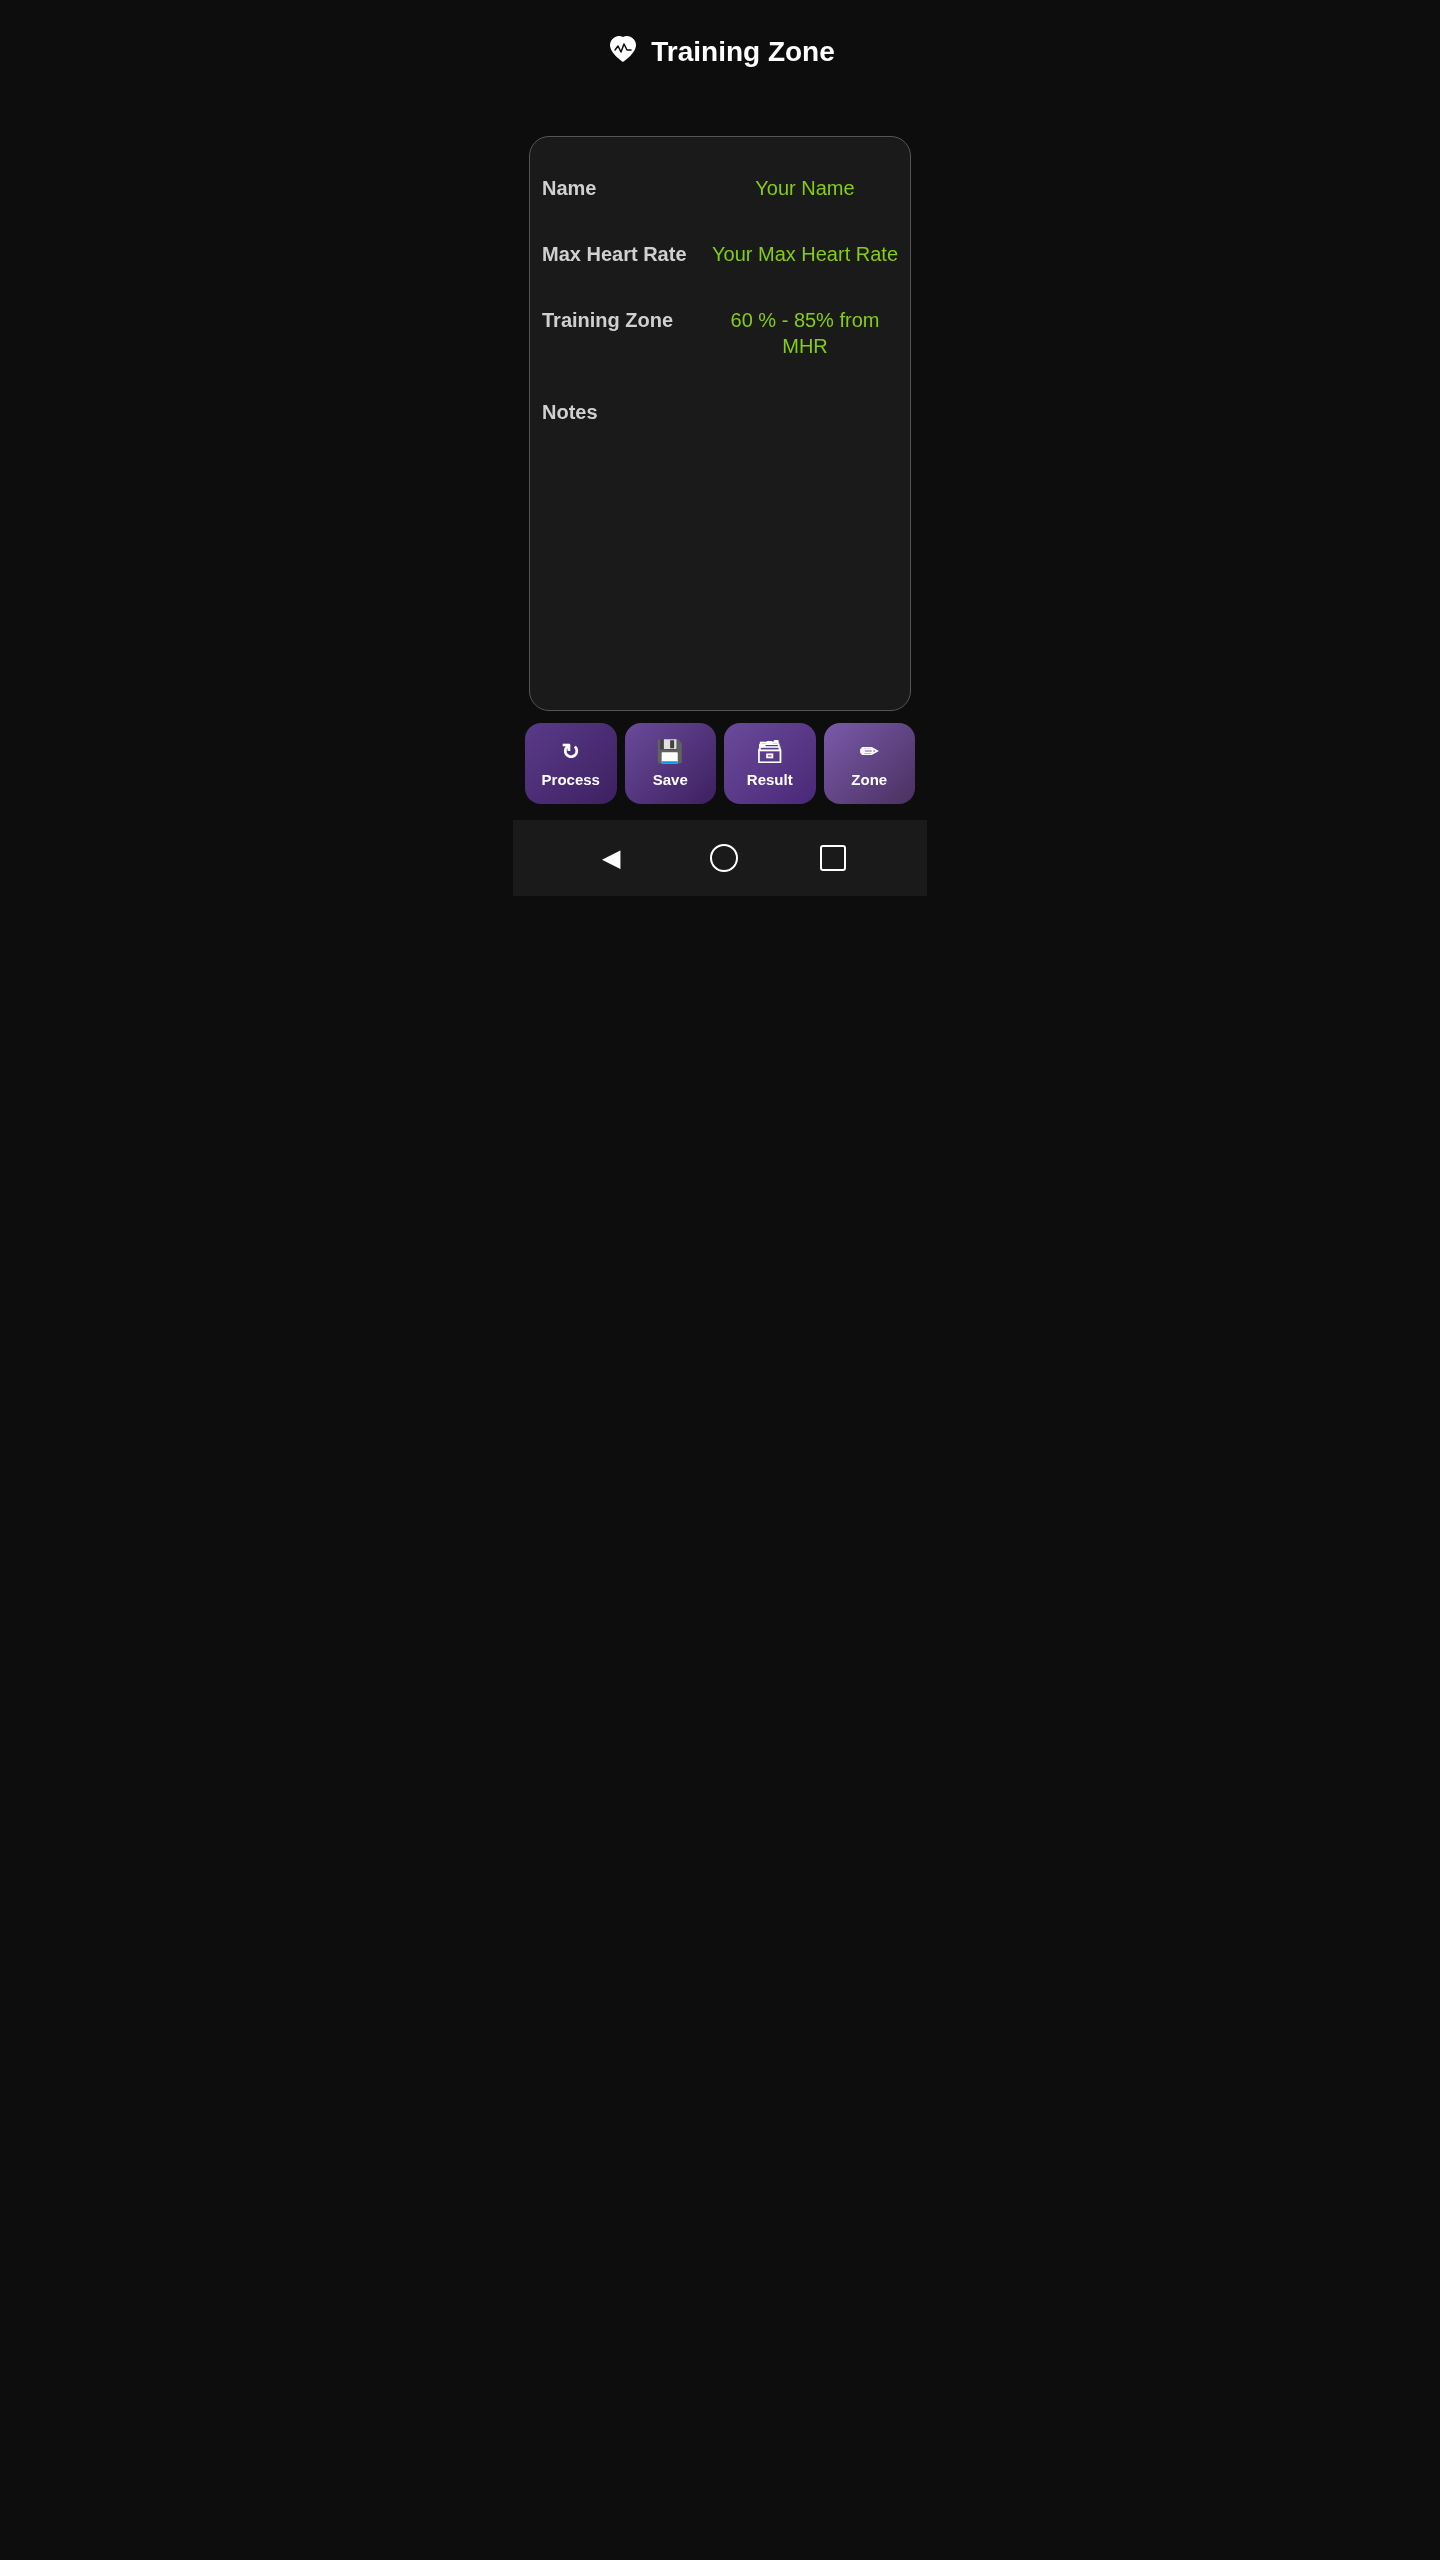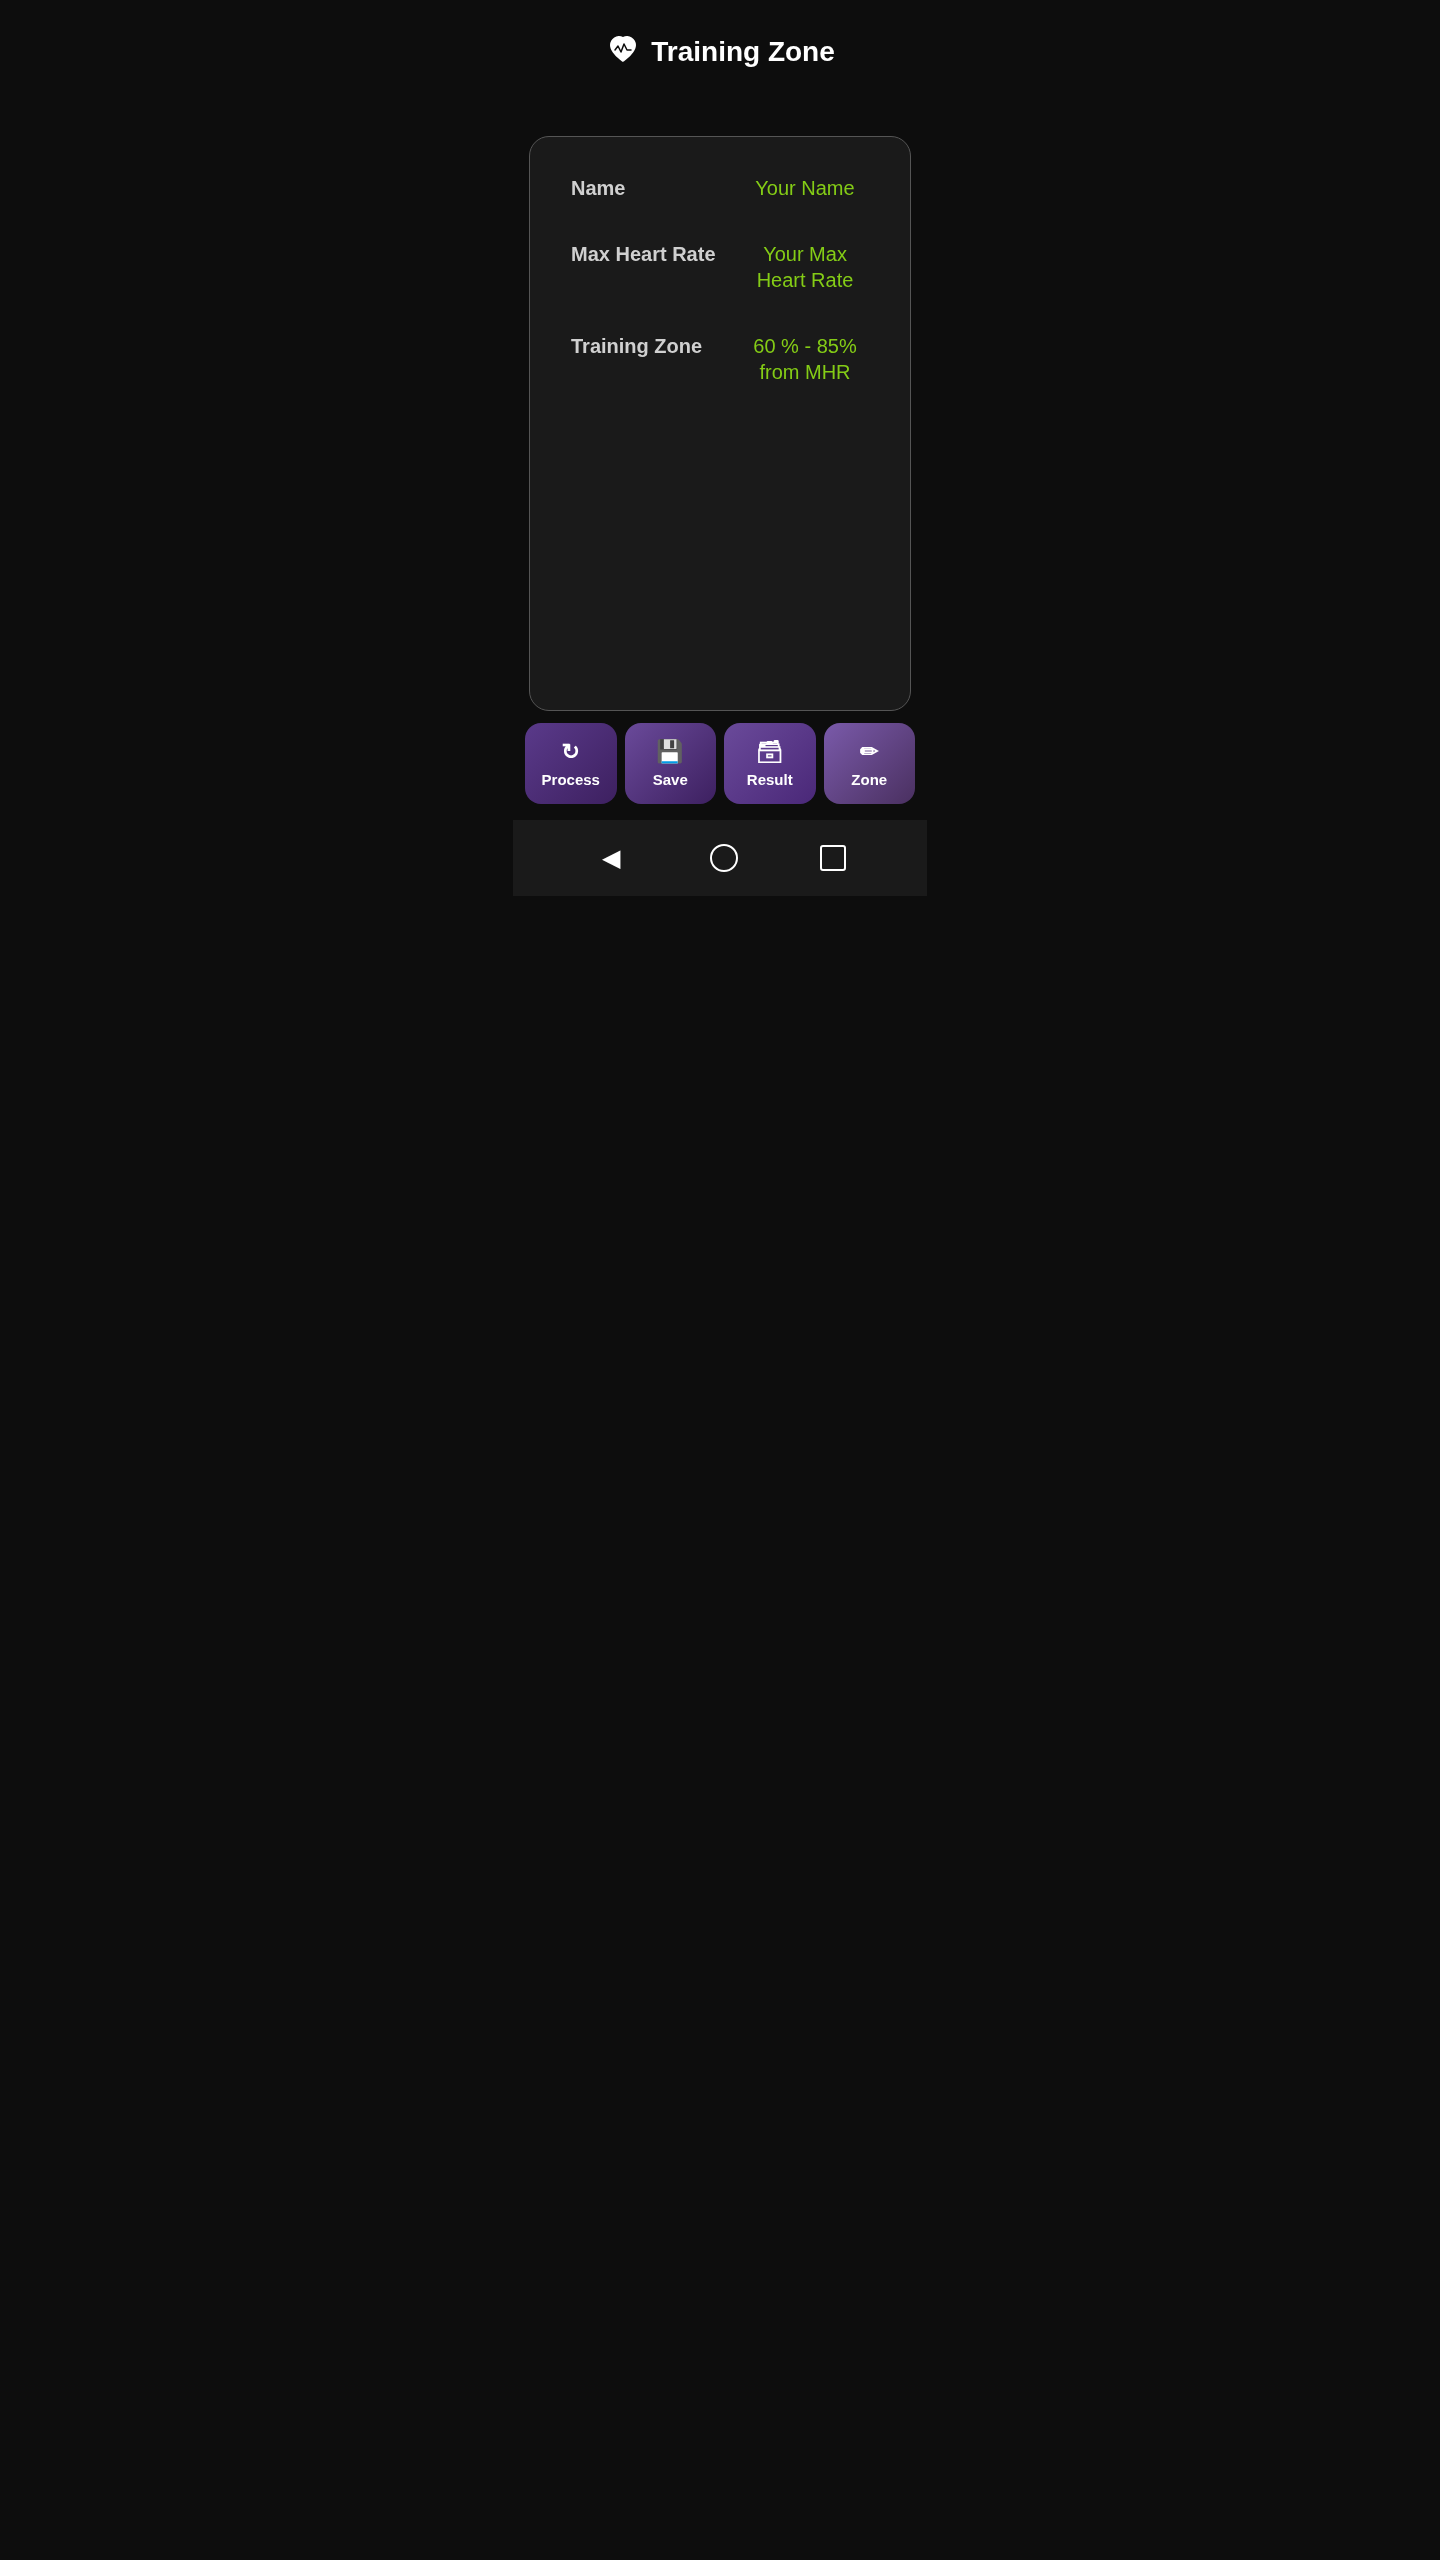--- a/index.html
+++ b/index.html
@@ -38,21 +38,21 @@
 
     .spacer {
       height: 40px;
     }
 
     .card {
       margin: 0 16px;
       background-color: #1a1a1a;
       border-radius: 20px;
       border: 1.5px solid #555555;
-      padding: 20px 41px;
+      padding: 20px 12px;
       flex: 1;
     }
 
     .field-row {
       display: flex;
       align-items: flex-start;
       padding: 18px 0;
       border-bottom: none;
     }
 
@@ -195,20 +195,24 @@
   <div class="field-row">
     <span class="field-label">Max Heart Rate</span>
     <span class="field-value">Your Max Heart Rate</span>
   </div>
 
   <div class="field-row">
     <span class="field-label">Training Zone</span>
     <span class="field-value">60 % - 85% from MHR</span>
   </div>
 
+  <div class="field-row">
+    <span class="field-label">Notes</span>
+    <span class="field-value"></span>
+  </div>
 
 </div>
 
 <div class="bottom-buttons">
 
   <button class="btn btn-process">
     <span class="btn-icon">↻</span>
     <span class="btn-label">Process</span>
   </button>
 

